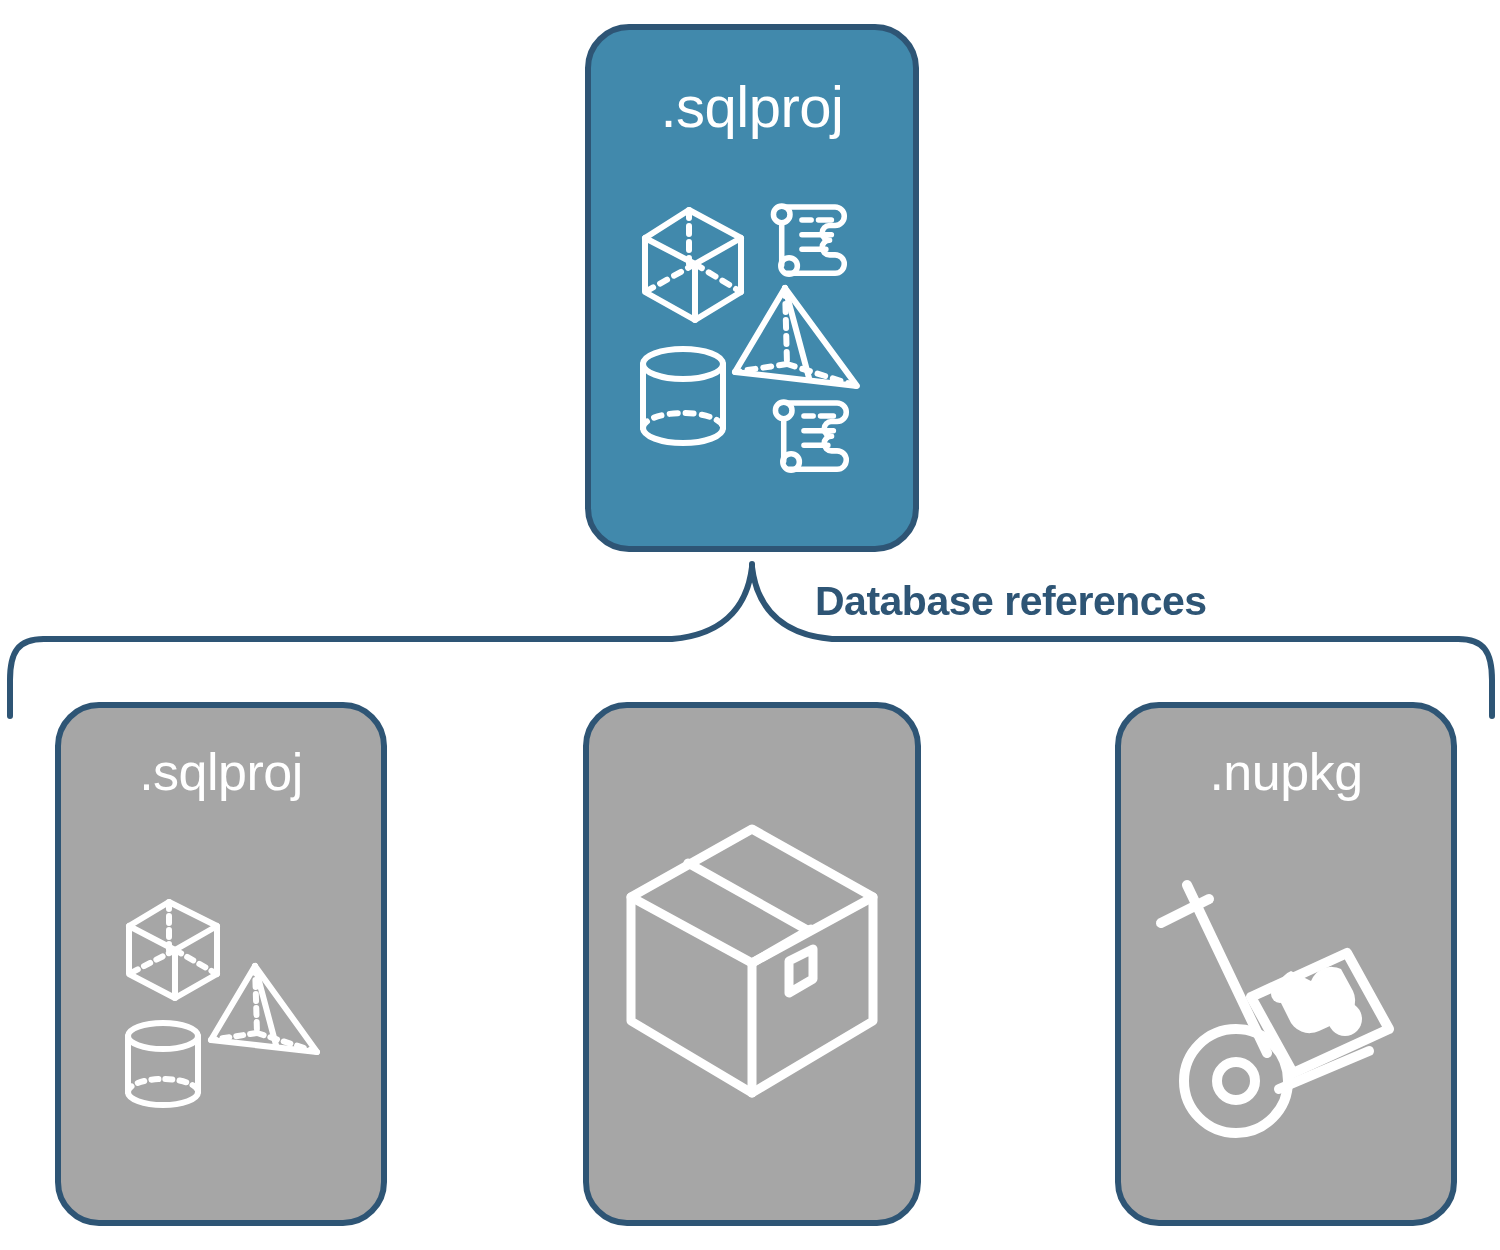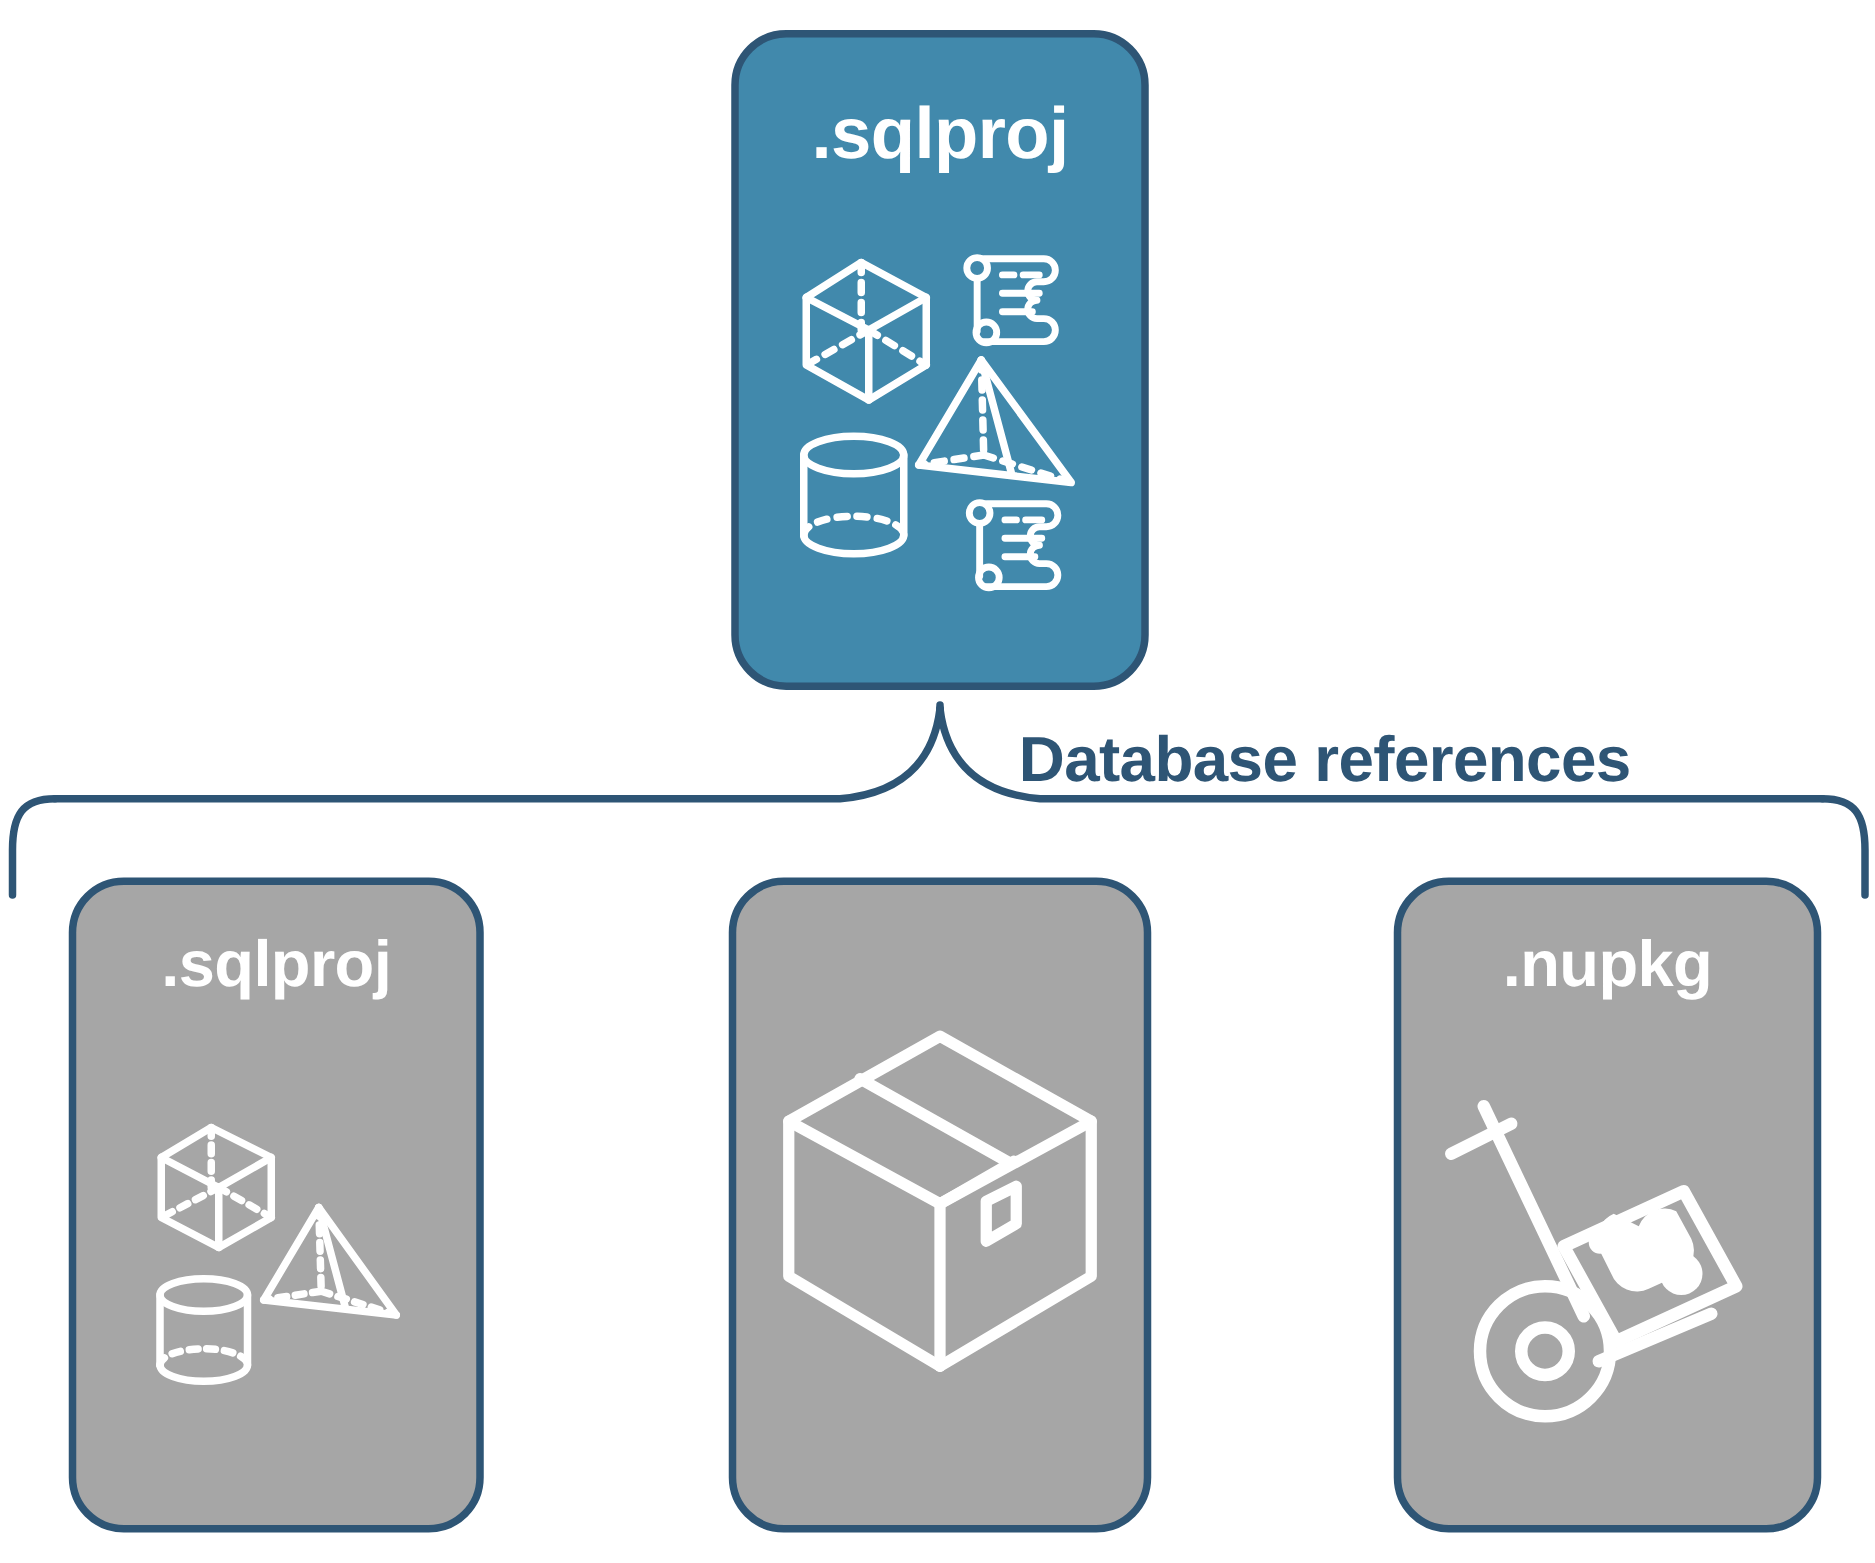--- a/index.html
+++ b/index.html
@@ -34,21 +34,21 @@
   }
   .card.primary {
     background: #4189AC;
   }
   .card.secondary {
     background: #A6A6A6;
   }
 
   .card-title {
     color: #ffffff;
-    font-weight: bold;
+    font-weight: normal;
     letter-spacing: -0.5px;
     line-height: 1;
     white-space: nowrap;
     text-align: center;
   }
   .card.primary .card-title {
     font-size: 58px;
     margin-top: 48px;
   }
   .card.secondary .card-title {
@@ -83,21 +83,21 @@
     width: 1500px;
     height: 190px;
     pointer-events: none;
   }
 
   
   #db-ref-label {
     position: absolute;
     left: 815px;
     top: 578px;
-    font-size: 51px;
+    font-size: 41px;
     font-weight: bold;
     color: #2E5575;
     letter-spacing: -0.5px;
     white-space: nowrap;
   }
 </style>
 </head>
 <body>
 
 <div id="stage">

